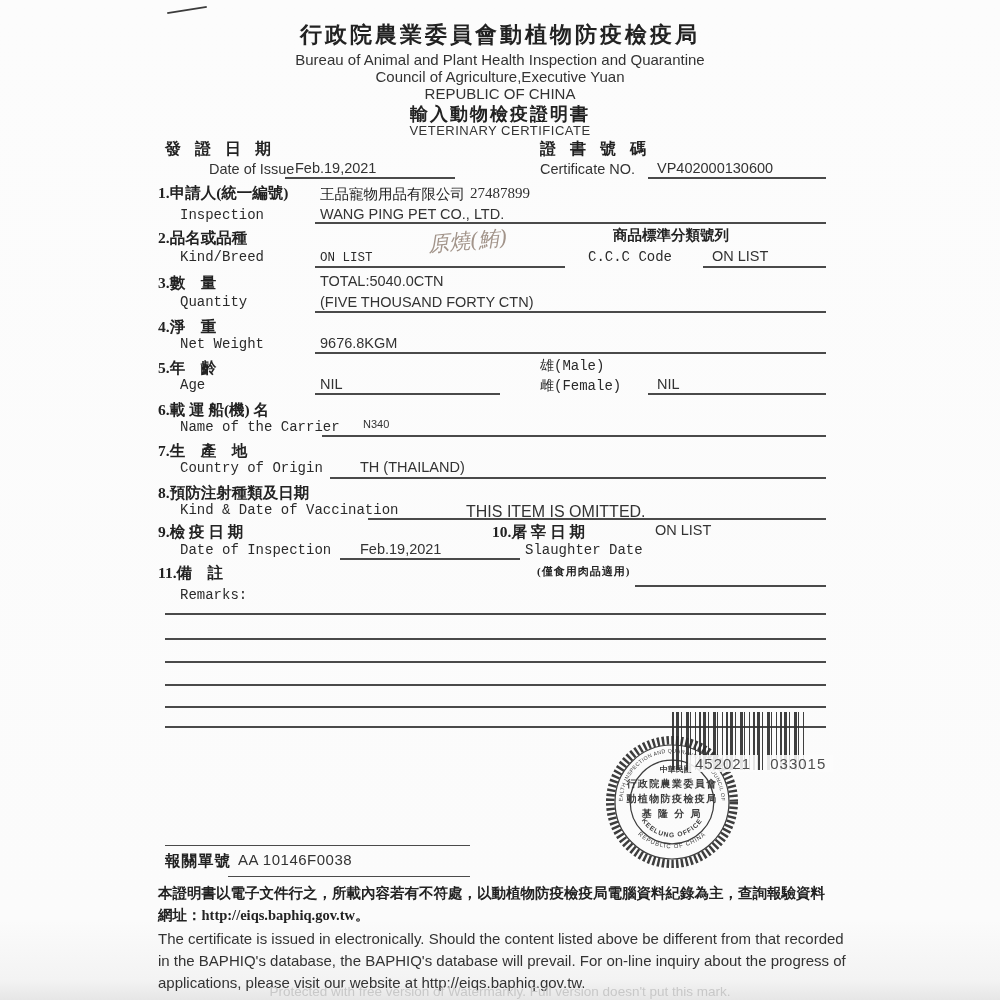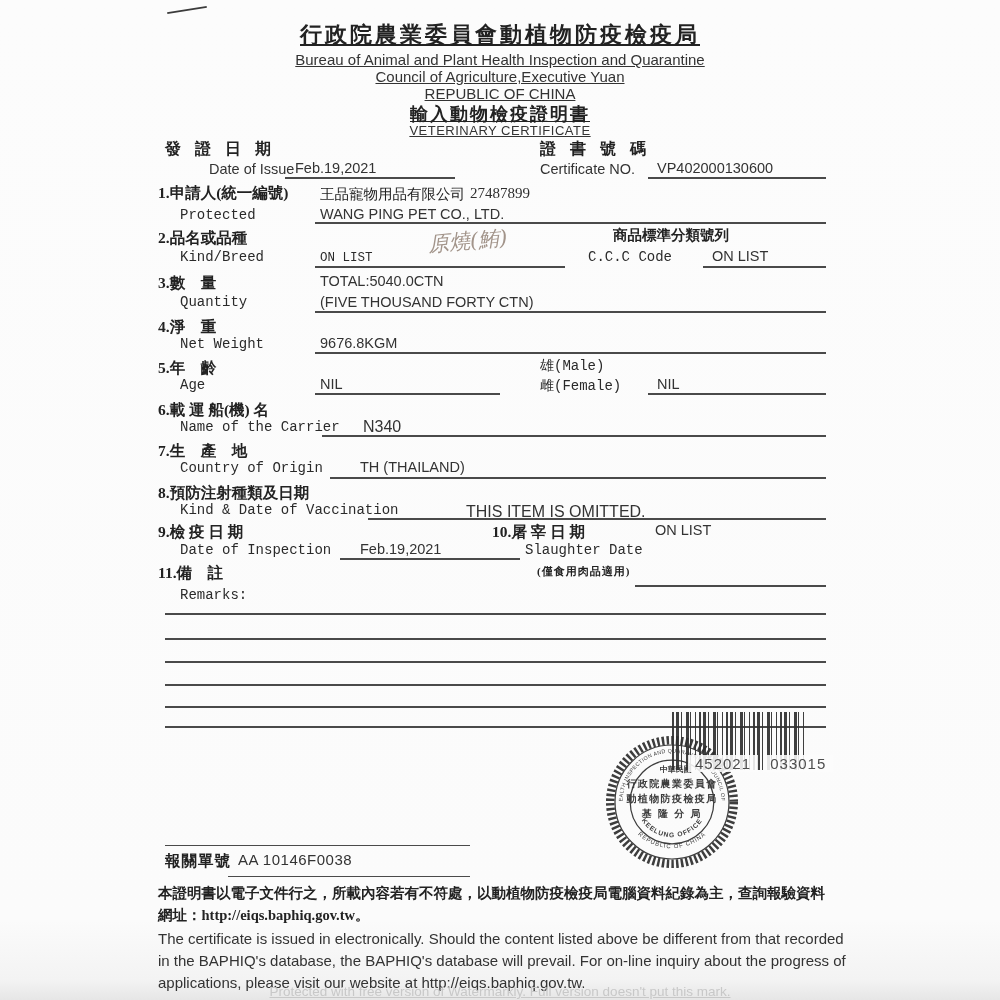--- a/index.html
+++ b/index.html
@@ -2,21 +2,21 @@
 <html><head>
 <meta charset="utf-8">
 <style>
   html,body{margin:0;padding:0;}
   body{width:1000px;height:1000px;background:#e9e9e9;font-family:"Liberation Sans",sans-serif;}
   #paper{position:relative;width:1000px;height:1000px;background:linear-gradient(180deg,#fcfcfc 0%,#fbfbfb 92%,#f3f3f3 98%,#e6e6e6 100%);overflow:hidden;color:#2e2e2e;}
   .abs{position:absolute;white-space:nowrap;}
   .zh{font-family:"Liberation Serif","DejaVu Serif",serif;font-weight:700;color:#222;}
   .mono{font-family:"Liberation Mono","DejaVu Sans Mono",monospace;color:#2a2a2a;}
   .sans{font-family:"Liberation Sans","DejaVu Sans",sans-serif;color:#333;}
-  .center{left:0;width:1000px;text-align:center;text-decoration:underline;}
+  .center{left:0;width:1000px;text-align:center;}
   .ln{position:absolute;height:0;border-top:2px solid #4a4a4a;}
   .ln.thin{border-top-width:1.5px;}
   .hand{font-family:"DejaVu Serif",serif;font-style:italic;color:#a2948a;transform:rotate(-5deg);}
   .note-sm{font-size:11px;letter-spacing:1px;}
   #barcode{position:absolute;left:672px;top:712px;width:134px;height:58px;
     background:repeating-linear-gradient(90deg,#2f2f2f 0 2px,rgba(0,0,0,0) 2px 4px,#2f2f2f 4px 7px,rgba(0,0,0,0) 7px 9px,#2f2f2f 9px 10px,rgba(0,0,0,0) 10px 14px,#2f2f2f 14px 17px,rgba(0,0,0,0) 17px 18px,#2f2f2f 18px 19px,rgba(0,0,0,0) 19px 23px,#2f2f2f 23px 24px,rgba(0,0,0,0) 24px 27px);
     opacity:.92;}
   #barcode-digits{position:absolute;left:688px;top:755px;font-size:15px;color:#4e4e4e;letter-spacing:1px;}
   #barcode-digits span{background:rgba(252,252,252,.88);padding:0 7px;}
   #penmark{position:absolute;left:167px;top:9px;width:40px;height:0;border-top:2.5px solid #3b3b3b;transform:rotate(-9deg);}
@@ -42,21 +42,21 @@
   <div class="abs sans" style="left:165px;top:161px;font-size:14.5px;margin-left:44px;">Date of Issue</div>
   <div class="abs sans" style="left:295px;top:160px;font-size:14.5px;">Feb.19,2021</div>
   <div class="ln" style="left:285px;top:177px;width:170px;"></div>
   <div class="abs sans" style="left:540px;top:161px;font-size:14.5px;">Certificate NO.</div>
   <div class="abs sans" style="left:657px;top:160px;font-size:14.5px;">VP402000130600</div>
   <div class="ln" style="left:648px;top:177px;width:178px;"></div>
 
   <div class="abs zh" style="left:158px;top:183px;font-size:15.5px;">1.申請人(統一編號)</div>
   <div class="abs zh" style="left:320px;top:185px;font-size:14.5px;font-weight:400;">王品寵物用品有限公司</div>
   <div class="abs" style="left:470px;top:185px;font-size:15px;font-family:'Liberation Serif',serif;">27487899</div>
-  <div class="abs mono" style="left:180px;top:207px;font-size:14px;">Protected</div>
+  <div class="abs mono" style="left:180px;top:207px;font-size:14px;">Inspection</div>
   <div class="abs sans" style="left:320px;top:206px;font-size:14.5px;">WANG PING PET CO., LTD.</div>
   <div class="ln" style="left:315px;top:222px;width:511px;"></div>
 
   <div class="abs zh" style="left:158px;top:228px;font-size:15.5px;">2.品名或品種</div>
   <div class="abs zh" style="left:613px;top:226px;font-size:14.5px;">商品標準分類號列</div>
   <div class="abs mono" style="left:180px;top:249px;font-size:14px;">Kind/Breed</div>
   <div class="abs mono" style="left:320px;top:251px;font-size:12.5px;">ON LIST</div>
   <div class="abs hand" style="left:428px;top:227px;font-size:21px;">原燒(鮪)</div>
   <div class="ln" style="left:315px;top:266px;width:250px;"></div>
   <div class="abs mono" style="left:588px;top:249px;font-size:14px;">C.C.C Code</div>
@@ -78,21 +78,21 @@
   <div class="abs mono" style="left:540px;top:357px;font-size:14px;">雄(Male)</div>
   <div class="abs mono" style="left:180px;top:377px;font-size:14px;">Age</div>
   <div class="abs sans" style="left:320px;top:376px;font-size:14.5px;">NIL</div>
   <div class="ln" style="left:315px;top:393px;width:185px;"></div>
   <div class="abs mono" style="left:540px;top:377px;font-size:14px;">雌(Female)</div>
   <div class="abs sans" style="left:657px;top:376px;font-size:14.5px;">NIL</div>
   <div class="ln" style="left:648px;top:393px;width:178px;"></div>
 
   <div class="abs zh" style="left:158px;top:400px;font-size:15.5px;">6.載 運 船(機) 名</div>
   <div class="abs mono" style="left:180px;top:419px;font-size:14px;">Name of the Carrier</div>
-  <div class="abs sans" style="left:363px;top:418px;font-size:16px;">N340</div>
+  <div class="abs sans" style="left:363px;top:418px;font-size:11px;">N340</div>
   <div class="ln" style="left:322px;top:435px;width:504px;"></div>
 
   <div class="abs zh" style="left:158px;top:441px;font-size:15.5px;">7.生　產　地</div>
   <div class="abs mono" style="left:180px;top:460px;font-size:14px;">Country of Origin</div>
   <div class="abs sans" style="left:360px;top:459px;font-size:14.5px;">TH (THAILAND)</div>
   <div class="ln" style="left:330px;top:477px;width:496px;"></div>
 
   <div class="abs zh" style="left:158px;top:483px;font-size:15.5px;">8.預防注射種類及日期</div>
   <div class="abs mono" style="left:180px;top:502px;font-size:14px;">Kind &amp; Date of Vaccination</div>
   <div class="abs sans" style="left:466px;top:503px;font-size:16px;">THIS ITEM IS OMITTED.</div>

